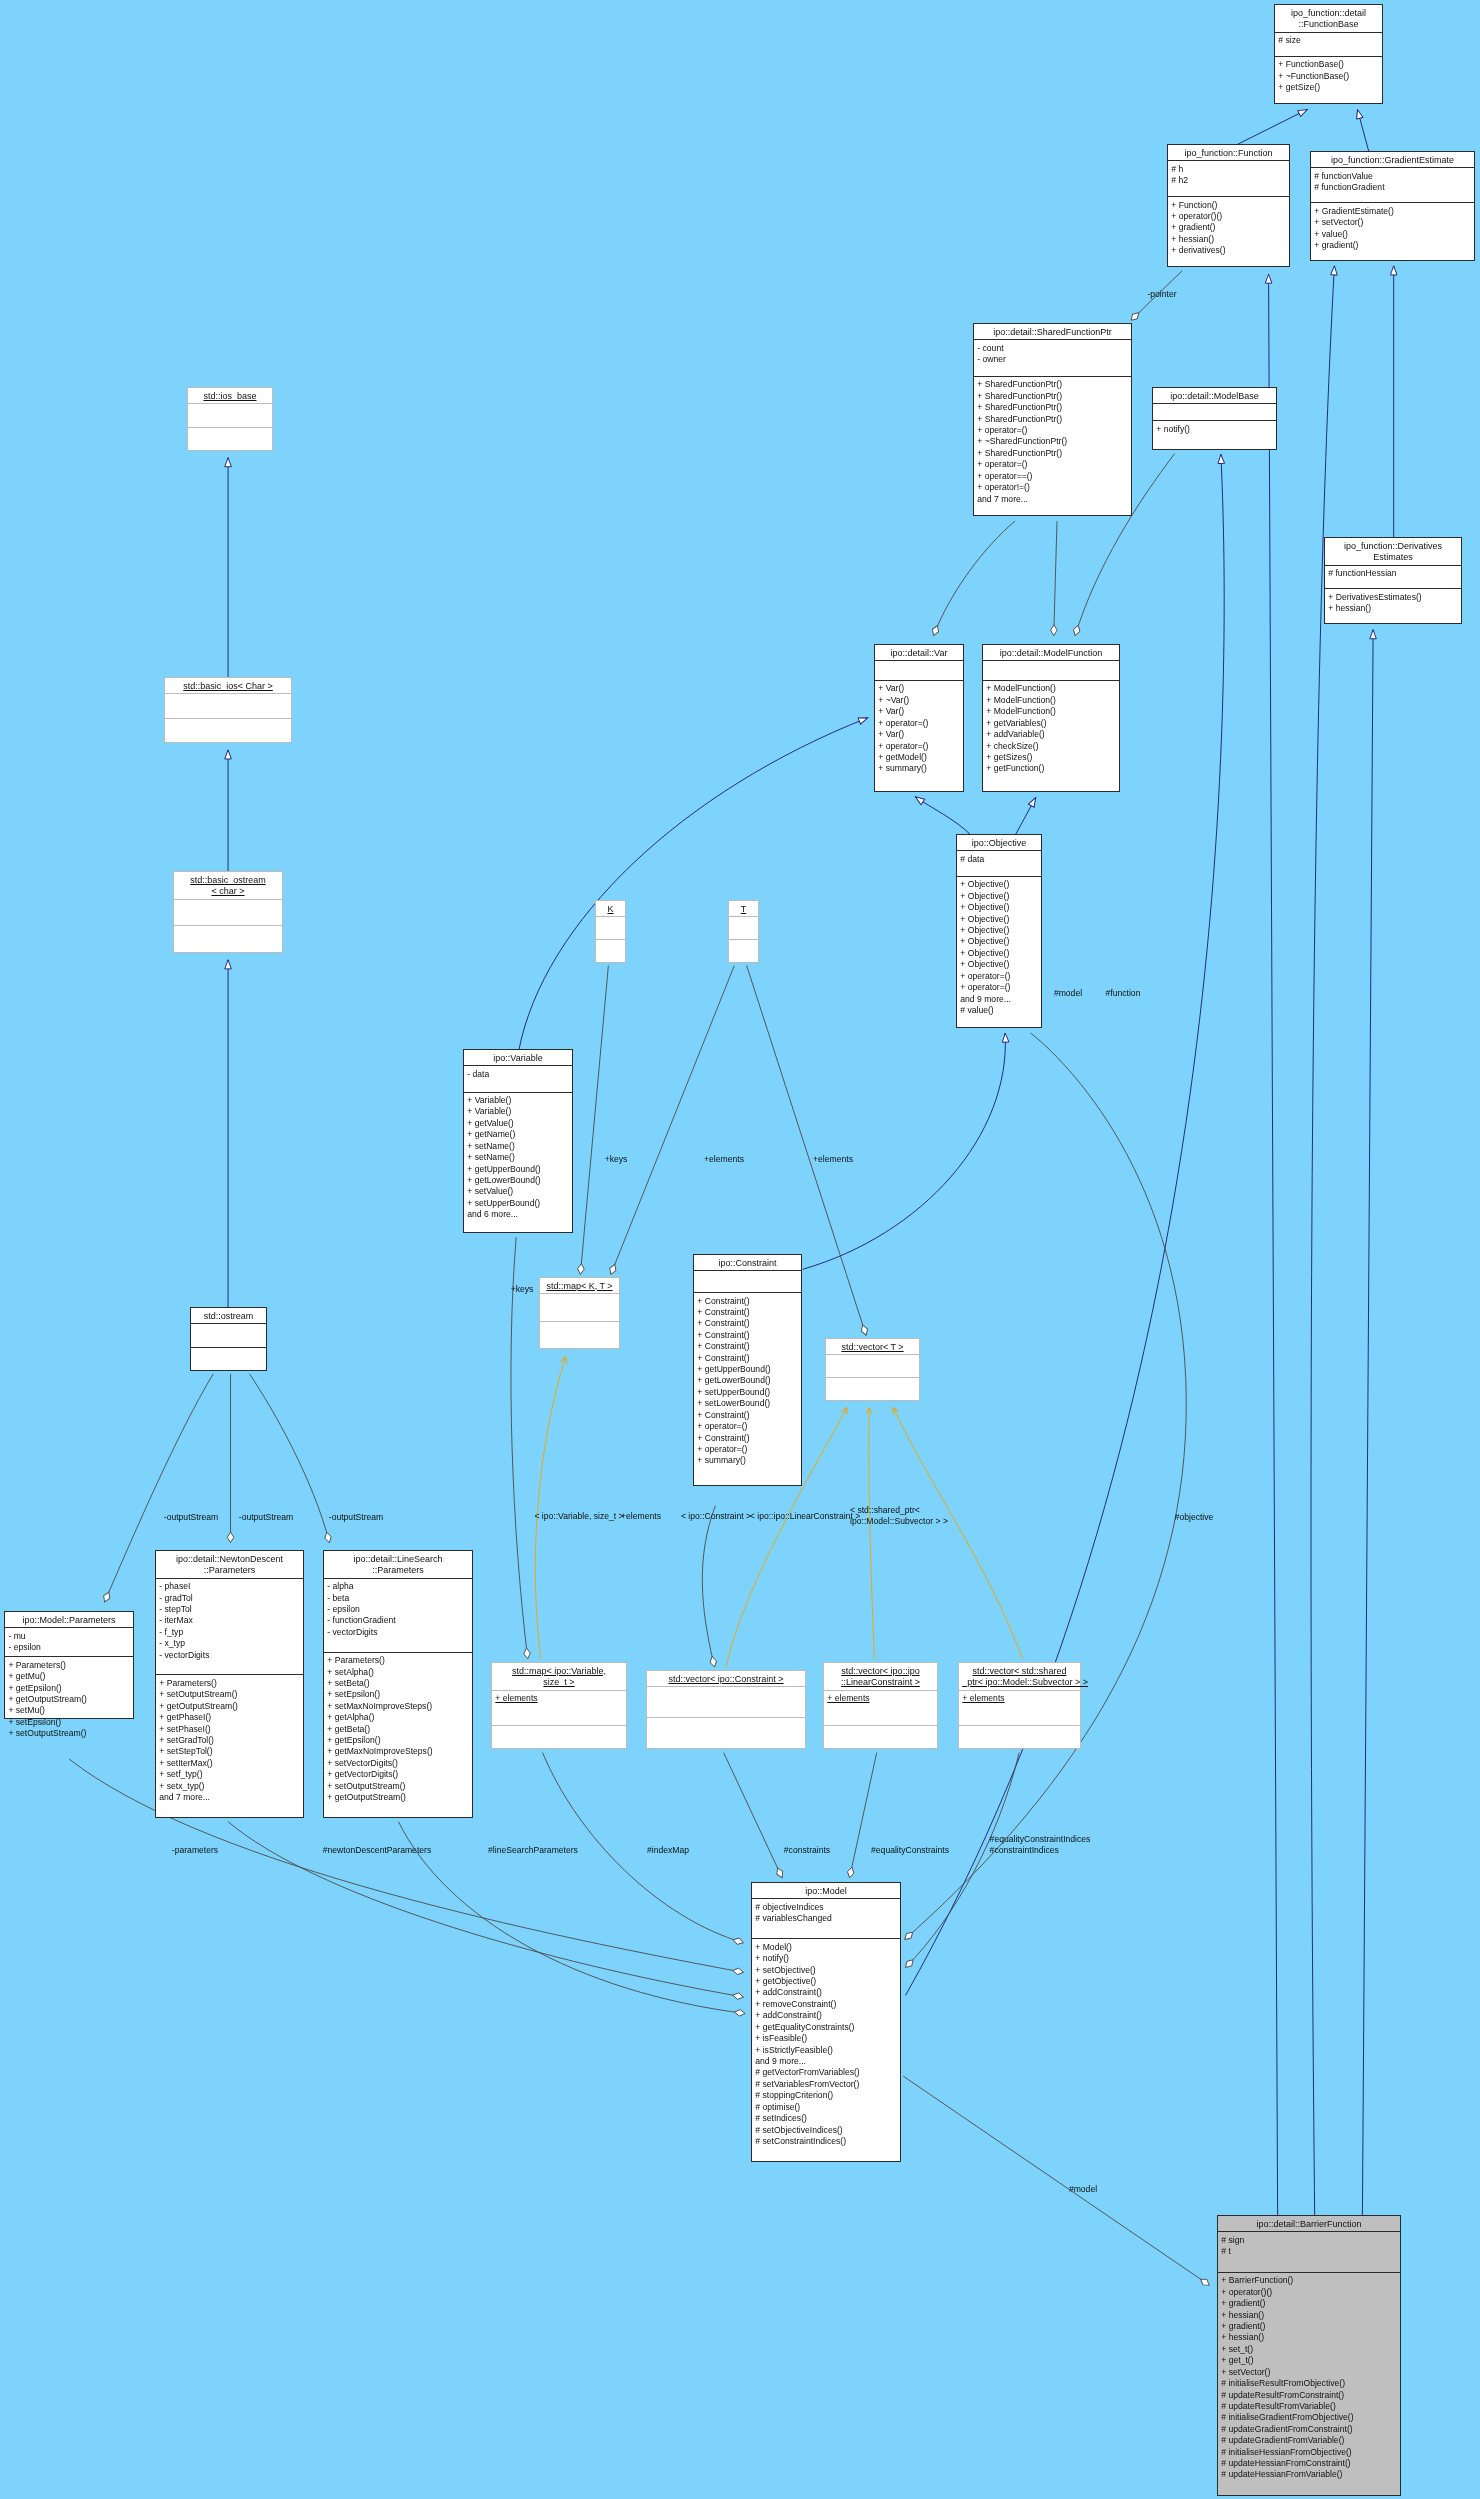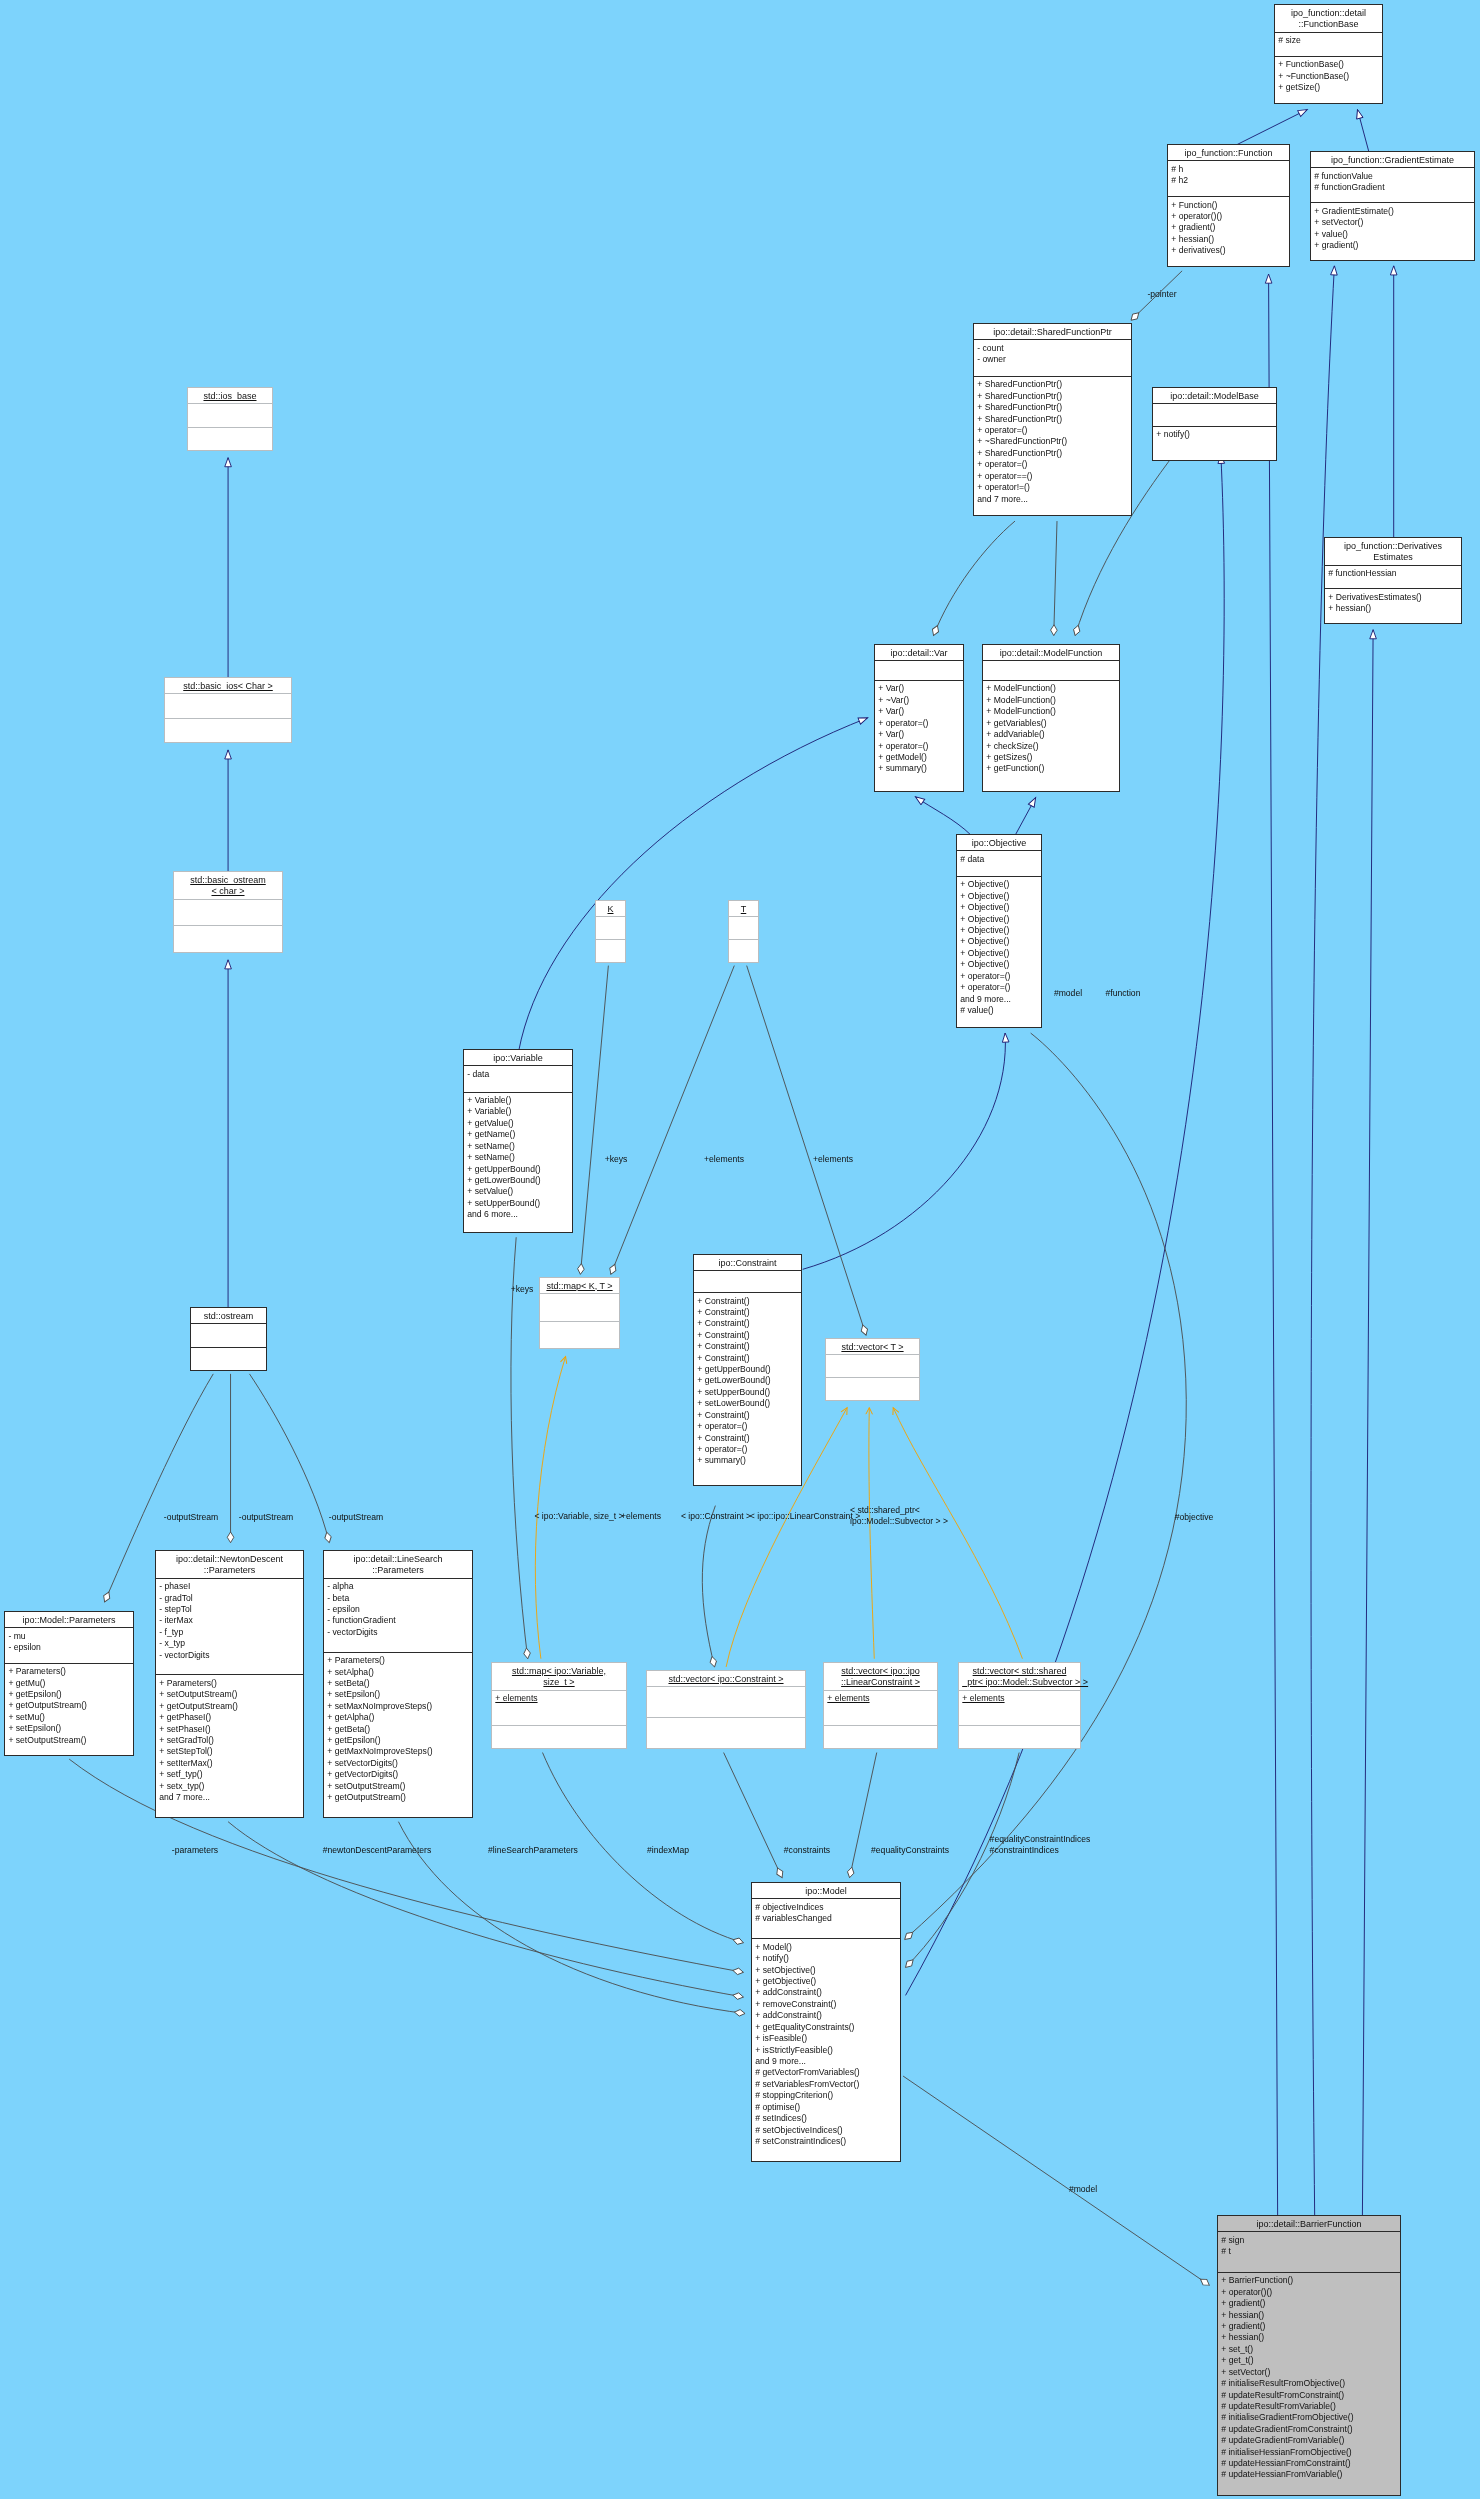--- a/index.html
+++ b/index.html
@@ -142,21 +142,21 @@
           <div class="m">+ SharedFunctionPtr()</div>
           <div class="m">+ operator=()</div>
           <div class="m">+ ~SharedFunctionPtr()</div>
           <div class="m">+ SharedFunctionPtr()</div>
           <div class="m">+ operator=()</div>
           <div class="m">+ operator==()</div>
           <div class="m">+ operator!=()</div>
           <div class="m">and 7 more...</div>
         </div>
   </div>
-      <div class="box" style="left: 1152px; top: 387px; width: 125px; height: 74px;">
+      <div class="box" style="left: 1152px; top: 387px; width: 125px; height: 63px;">
     <div class="title">
           <div>ipo::detail::ModelBase</div>
         </div>
     <div class="sec attrs"></div>
     <div class="sec methods">
           <div class="m">+ notify()</div>
         </div>
   </div>
       <div class="box" style="left: 1324px; top: 537px; width: 138px; height: 87px;">
     <div class="title">
@@ -319,21 +319,21 @@
           <div class="m">+ summary()</div>
         </div>
   </div>
       <div class="box external" style="left: 825px; top: 1338px; width: 95px; height: 63px;">
     <div class="title">
           <div>std::vector&lt; T &gt;</div>
         </div>
     <div class="sec attrs"></div>
     <div class="sec methods"></div>
   </div>
-      <div class="box" style="left: 4.1px; top: 1611px; width: 130px; height: 145px;">
+      <div class="box" style="left: 4.1px; top: 1611px; width: 130px; height: 108px;">
     <div class="title">
           <div>ipo::Model::Parameters</div>
         </div>
     <div class="sec attrs">
           <div class="m">- mu</div>
           <div class="m">- epsilon</div>
         </div>
     <div class="sec methods">
           <div class="m">+ Parameters()</div>
           <div class="m">+ getMu()</div>

